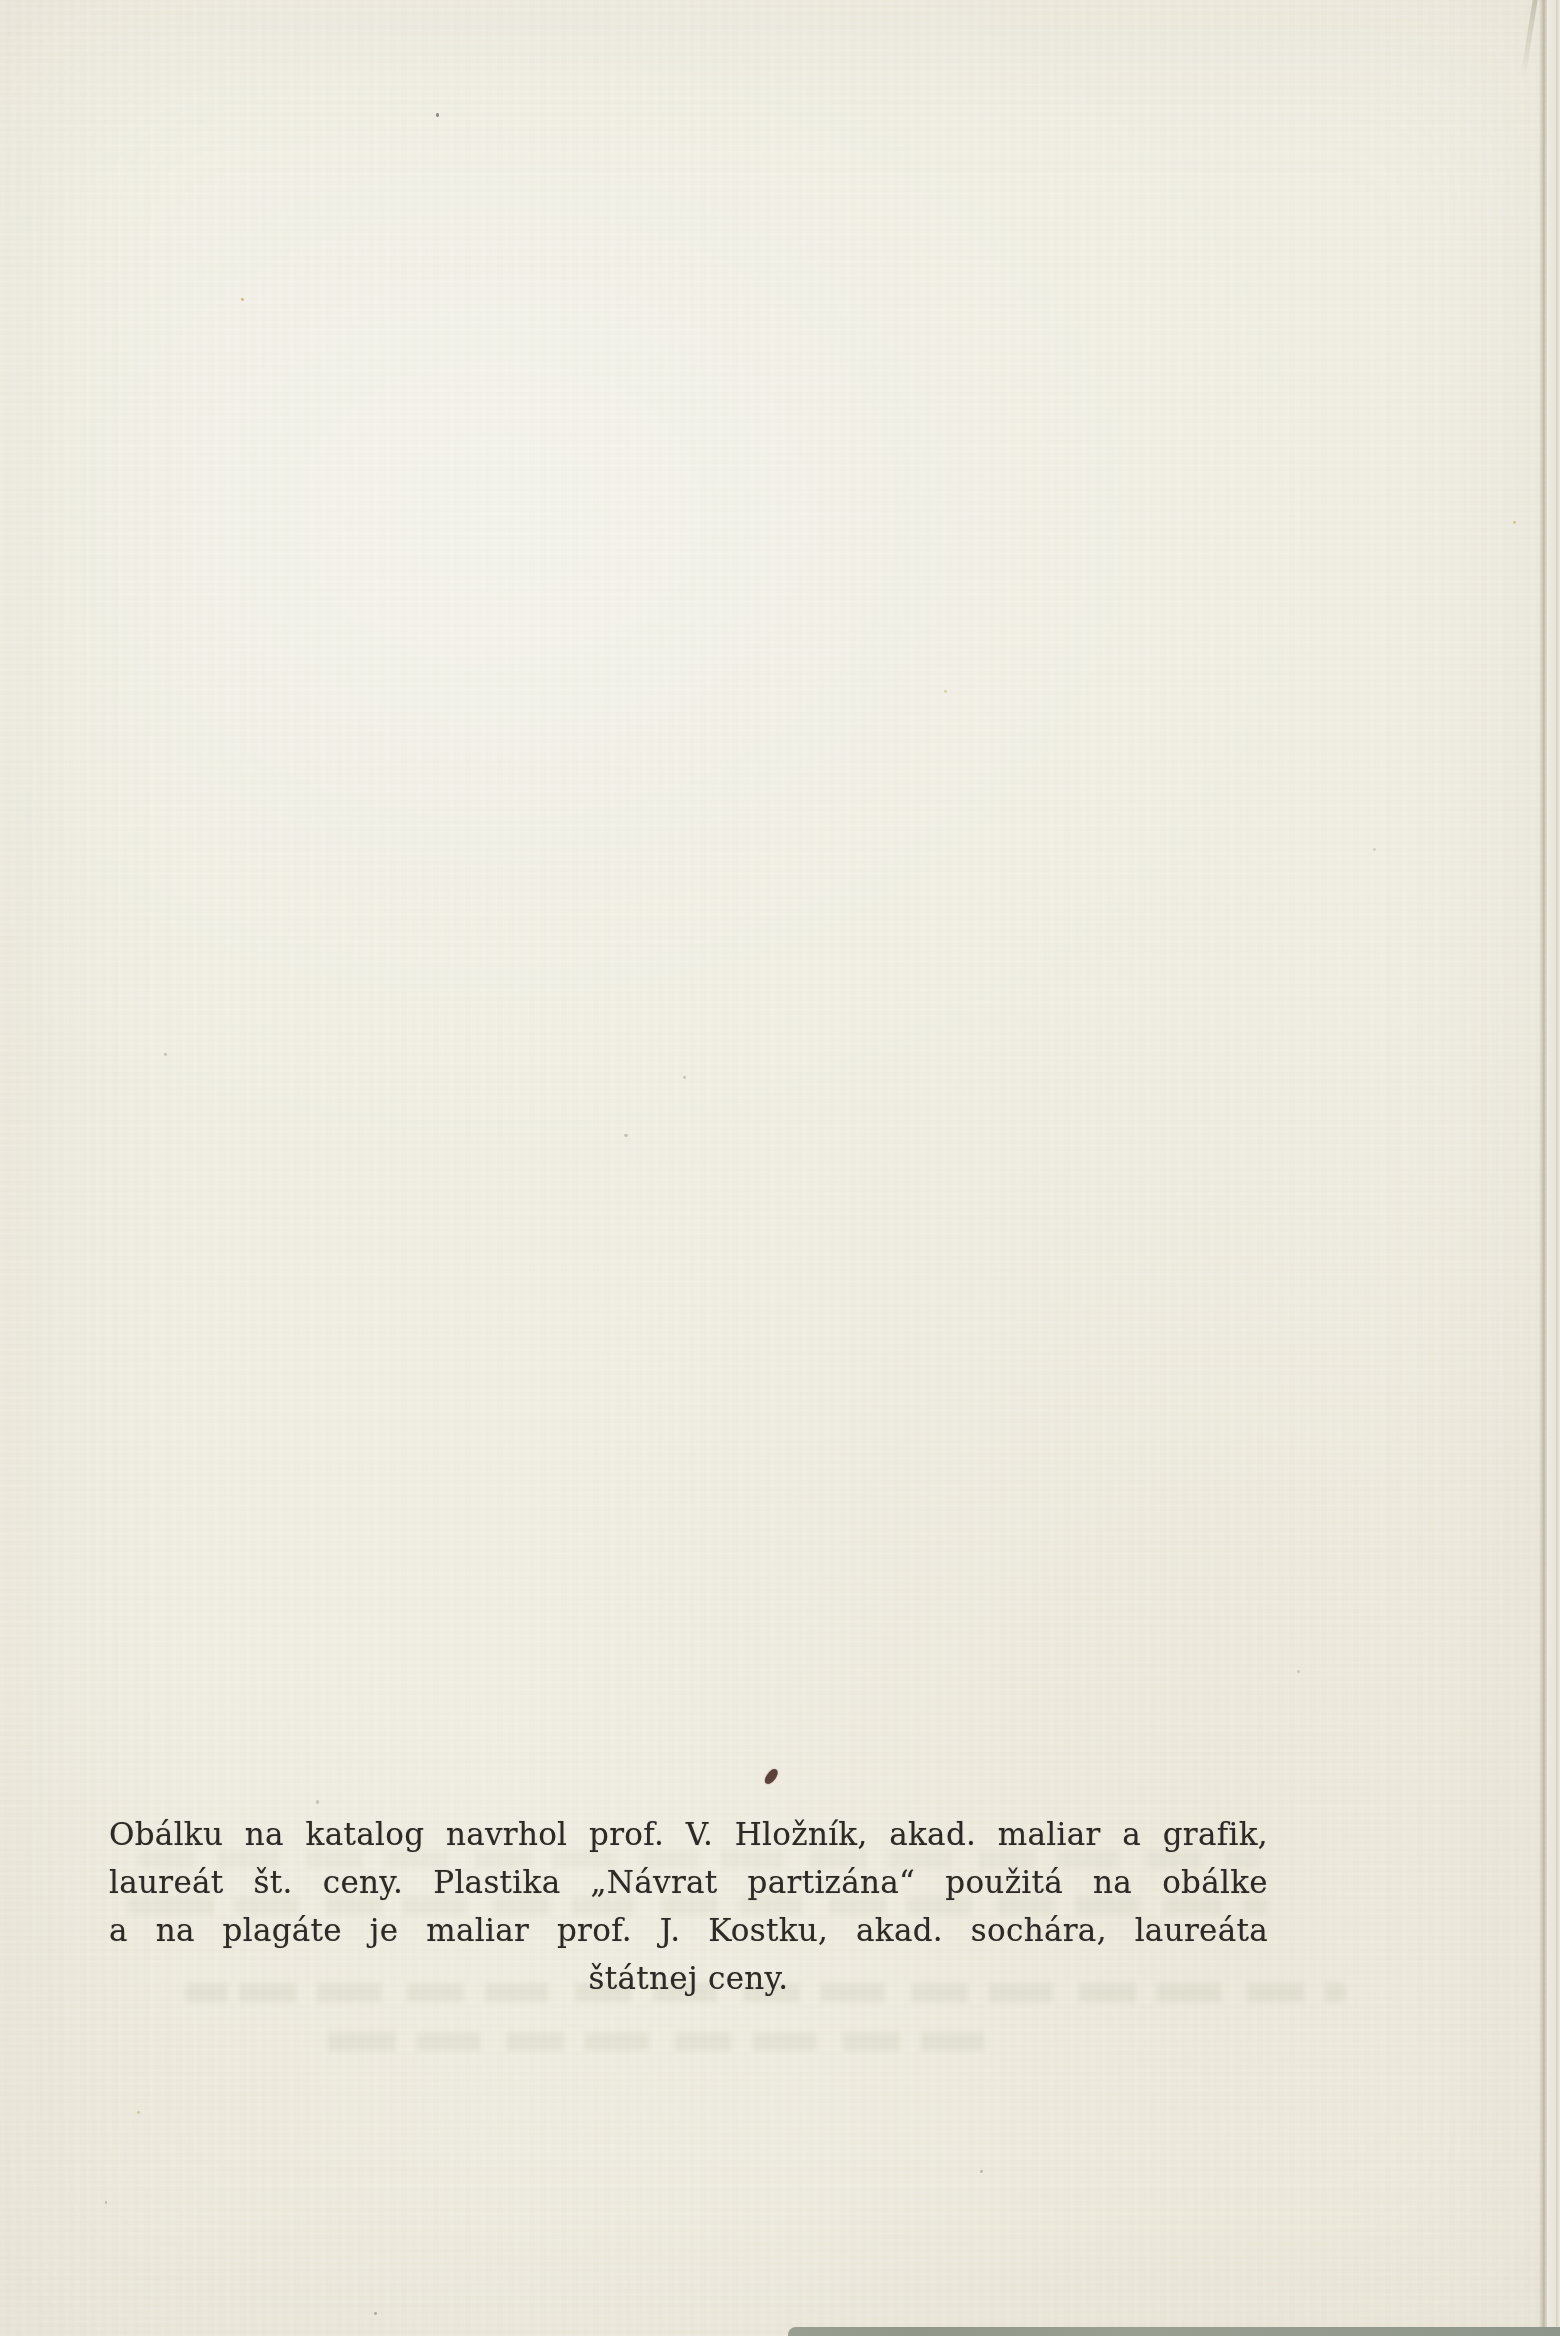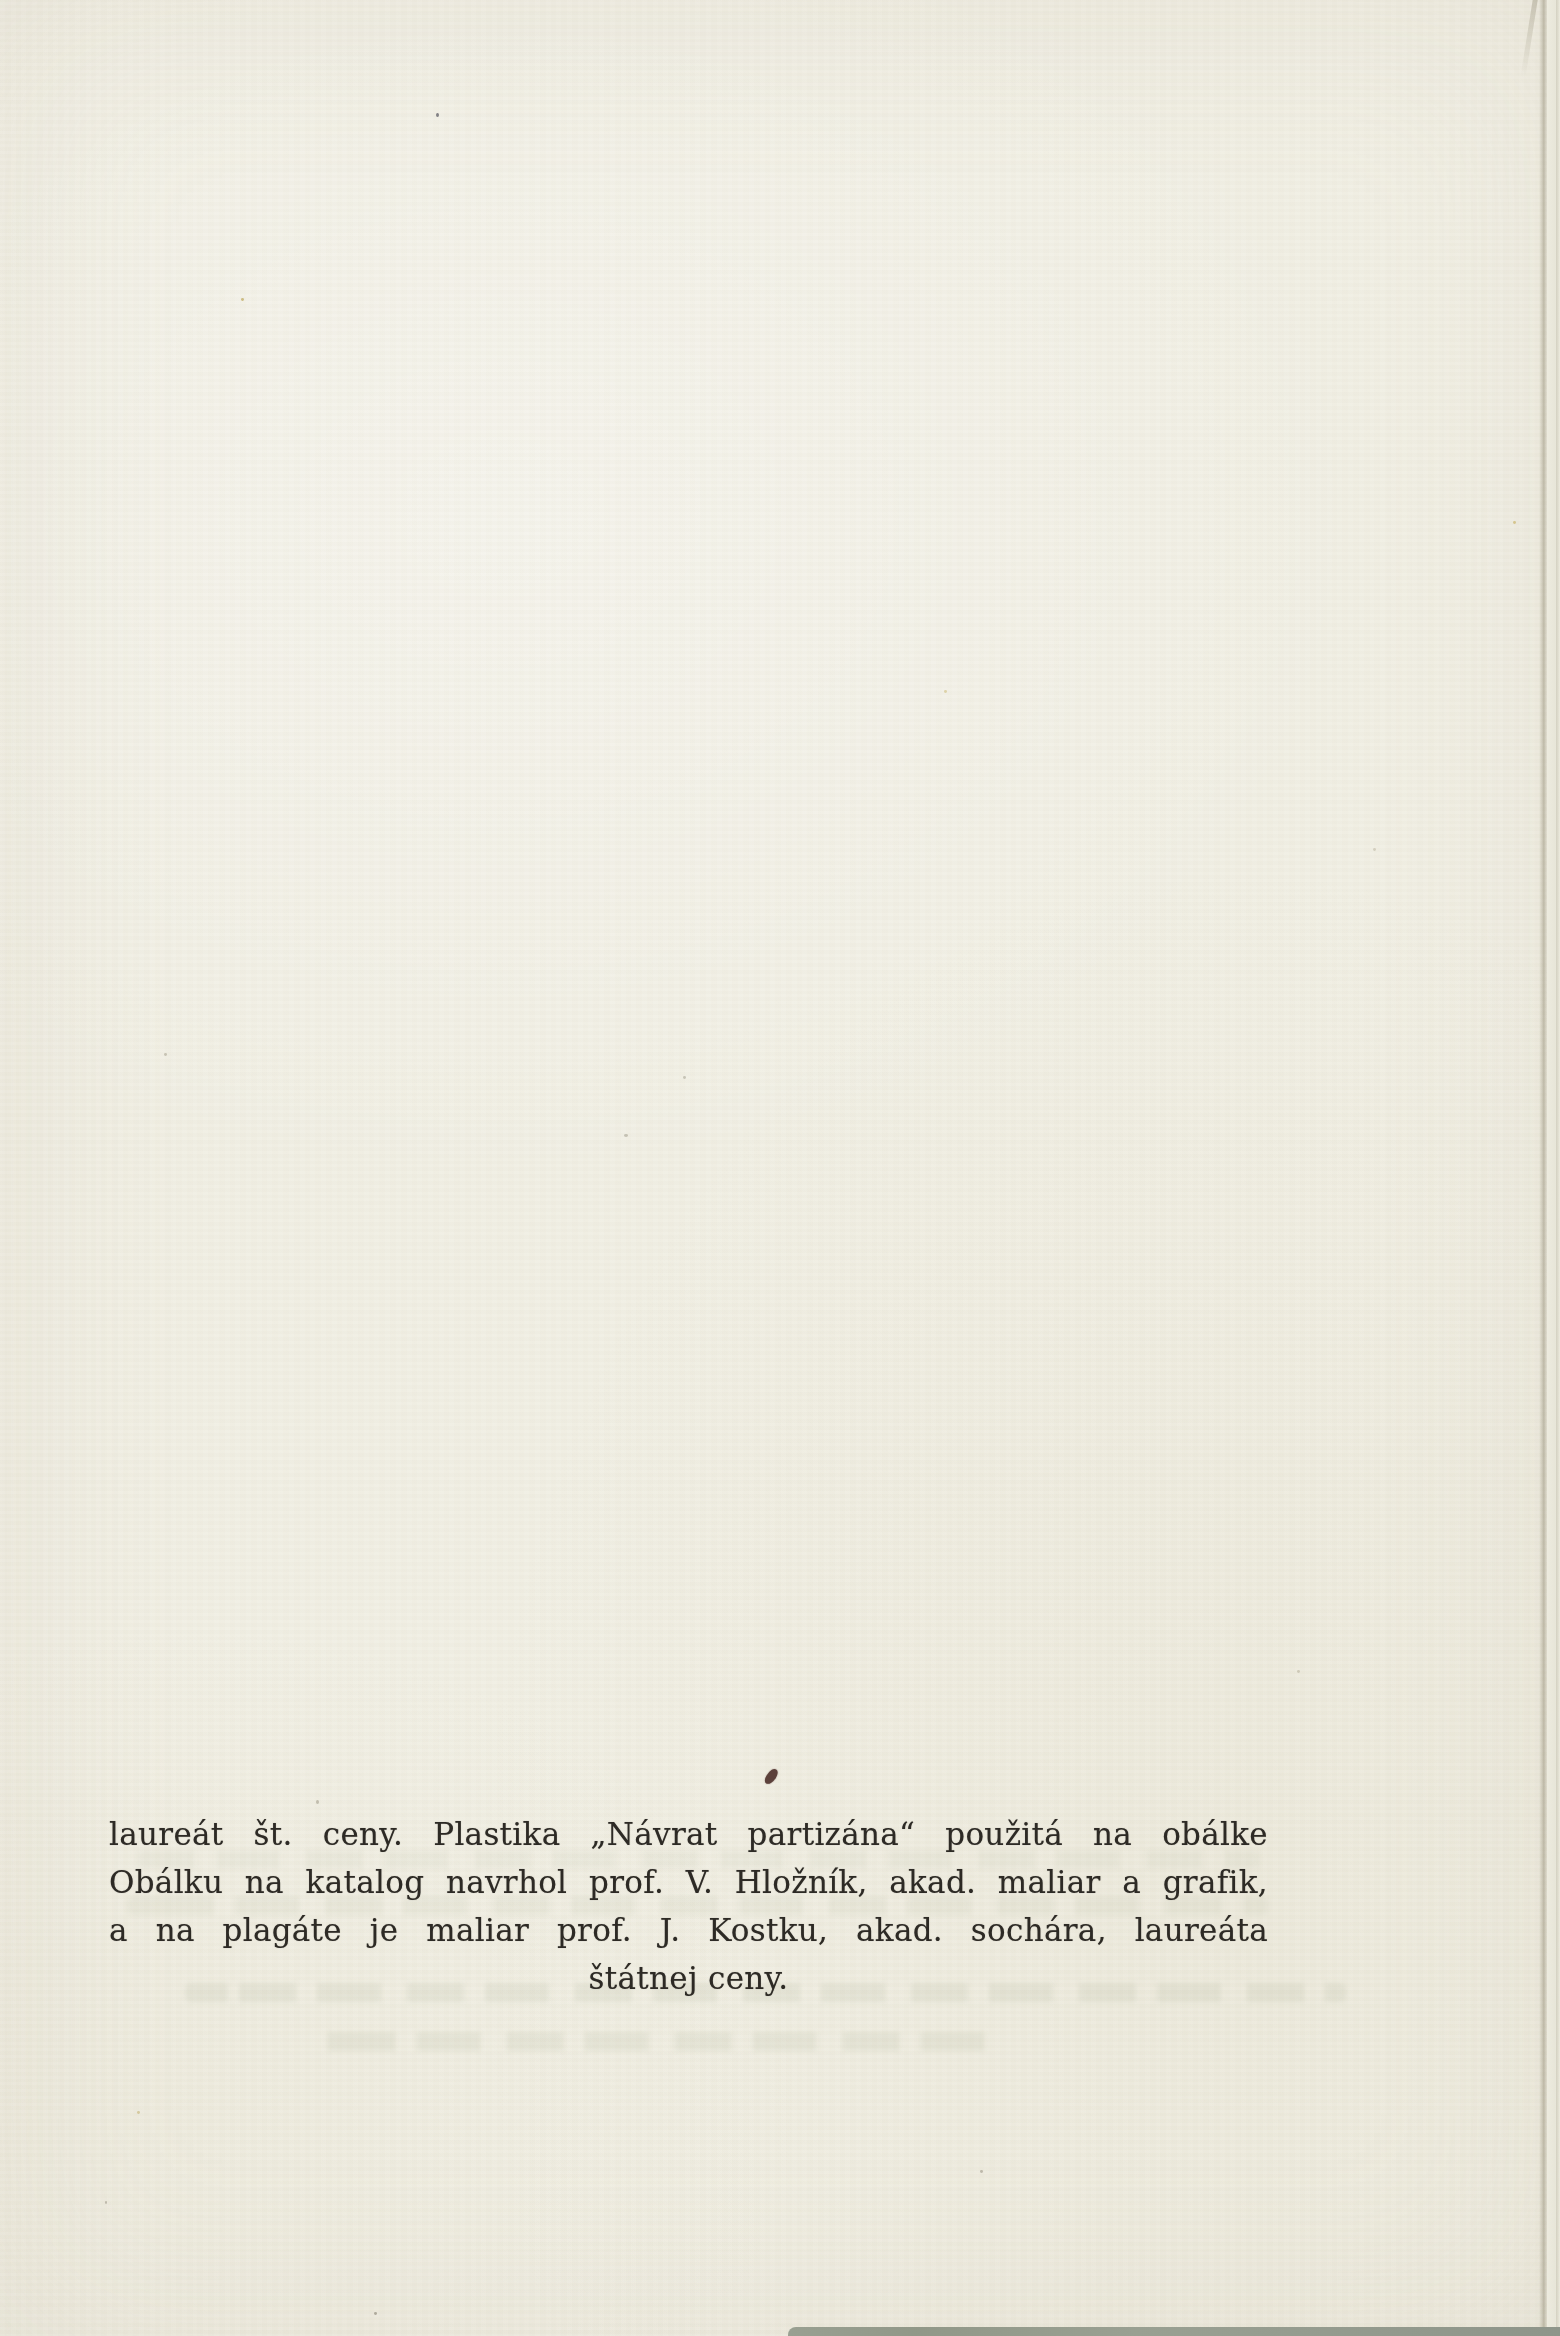--- a/index.html
+++ b/index.html
@@ -140,22 +140,22 @@
 <div class="page">
 
   <div class="grain"></div>
 
   <div class="ghost" style="left:138px;  top:1850px; width:1122px; opacity:0.06;"></div>
   <div class="ghost" style="left:127px;  top:1896px; width:1141px; opacity:0.08; background-position: 30px 0;"></div>
   <div class="ghost" style="left:185px;  top:1983px; width:1161px; opacity:0.11; background-position: 54px 0;"></div>
   <div class="ghost" style="left:322px;  top:2032px; width:683px;  opacity:0.11; background-position: 16.6px 0;"></div>
 
   <div class="colophon">
+    <div class="cline">Obálku na katalog navrhol prof. V. Hložník, akad. maliar a grafik,</div>
     <div class="cline">laureát št. ceny. Plastika „Návrat partizána“ použitá na obálke</div>
-    <div class="cline">Obálku na katalog navrhol prof. V. Hložník, akad. maliar a grafik,</div>
     <div class="cline">a na plagáte je maliar prof. J. Kostku, akad. sochára, laureáta</div>
     <div class="cline centered">štátnej ceny.</div>
   </div>
 
   <div class="tick-mark"></div>
 
   <div class="speck" style="left:436px;  top:113px;  width:2.9px; height:3.9px; background:#55555e; opacity:0.70;"></div>
   <div class="speck" style="left:241px;  top:298px;  width:2.9px; height:2.9px; background:#b59b45; opacity:0.60;"></div>
   <div class="speck" style="left:624px;  top:1134px; width:3.9px; height:2.9px; background:#9b9585; opacity:0.50;"></div>
   <div class="speck" style="left:683px;  top:1076px; width:2.9px; height:2.9px; background:#8d8775; opacity:0.40;"></div>

